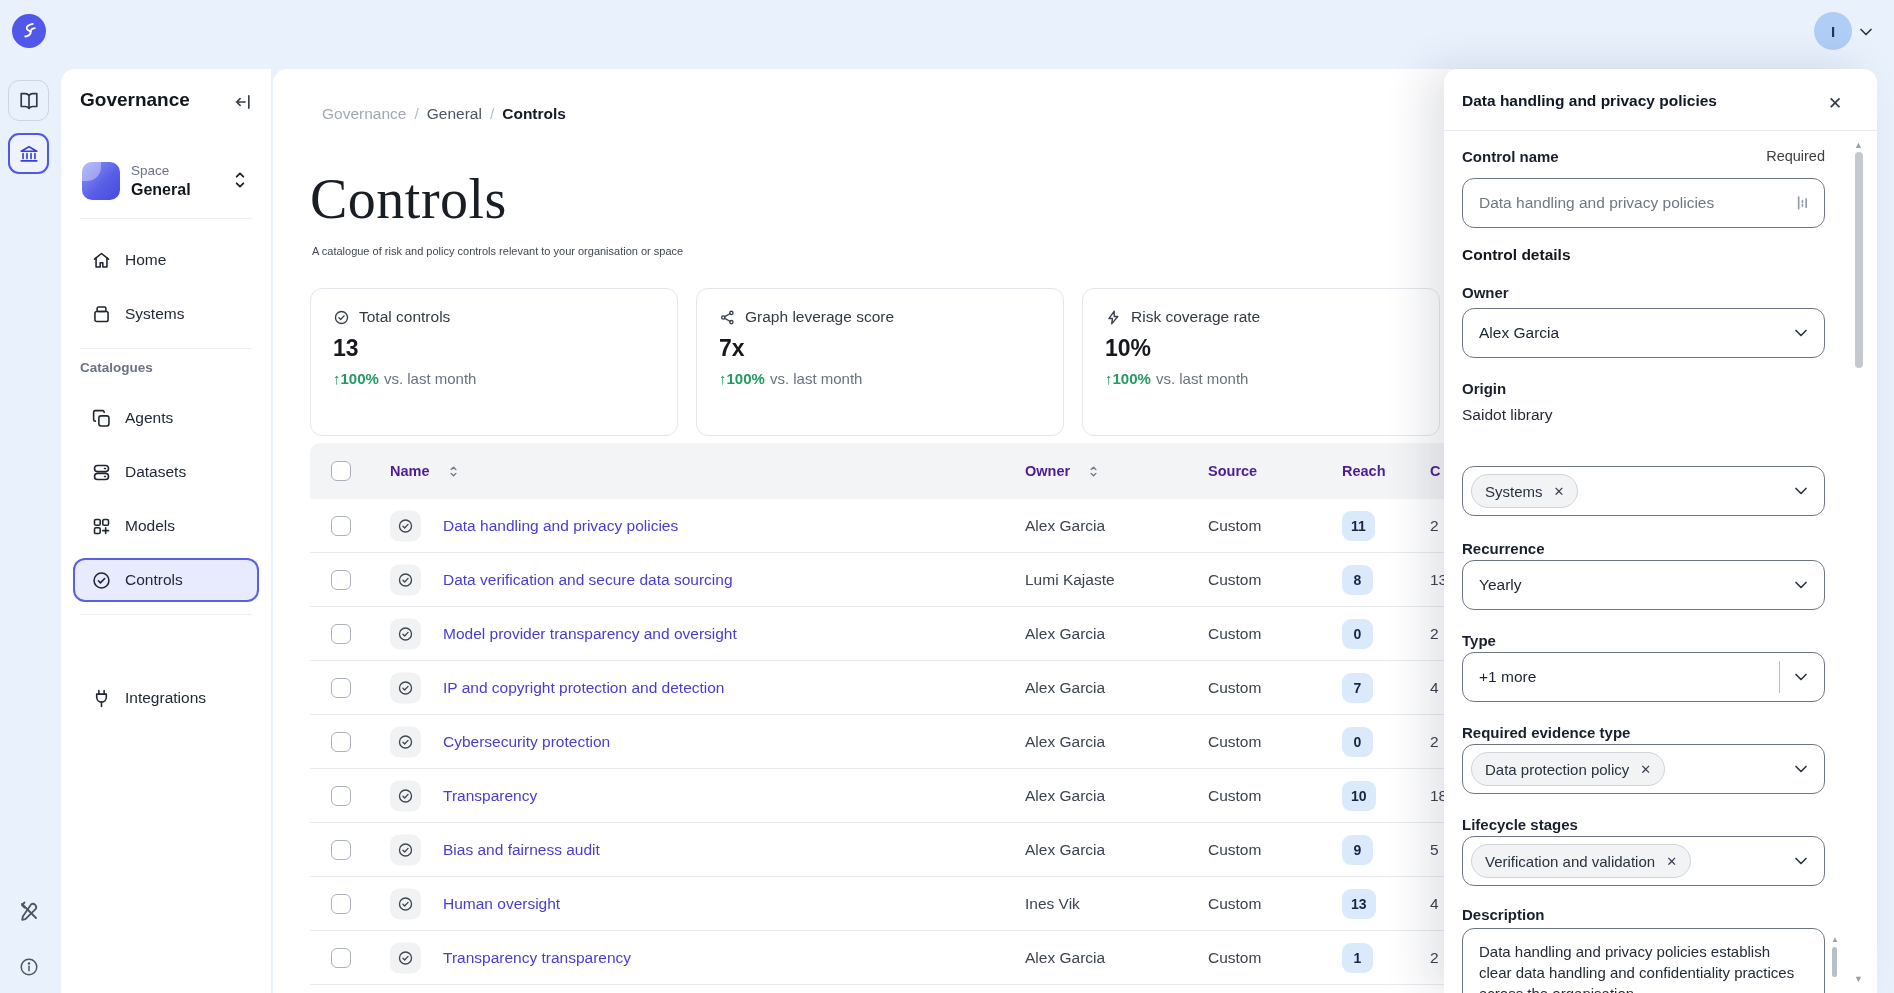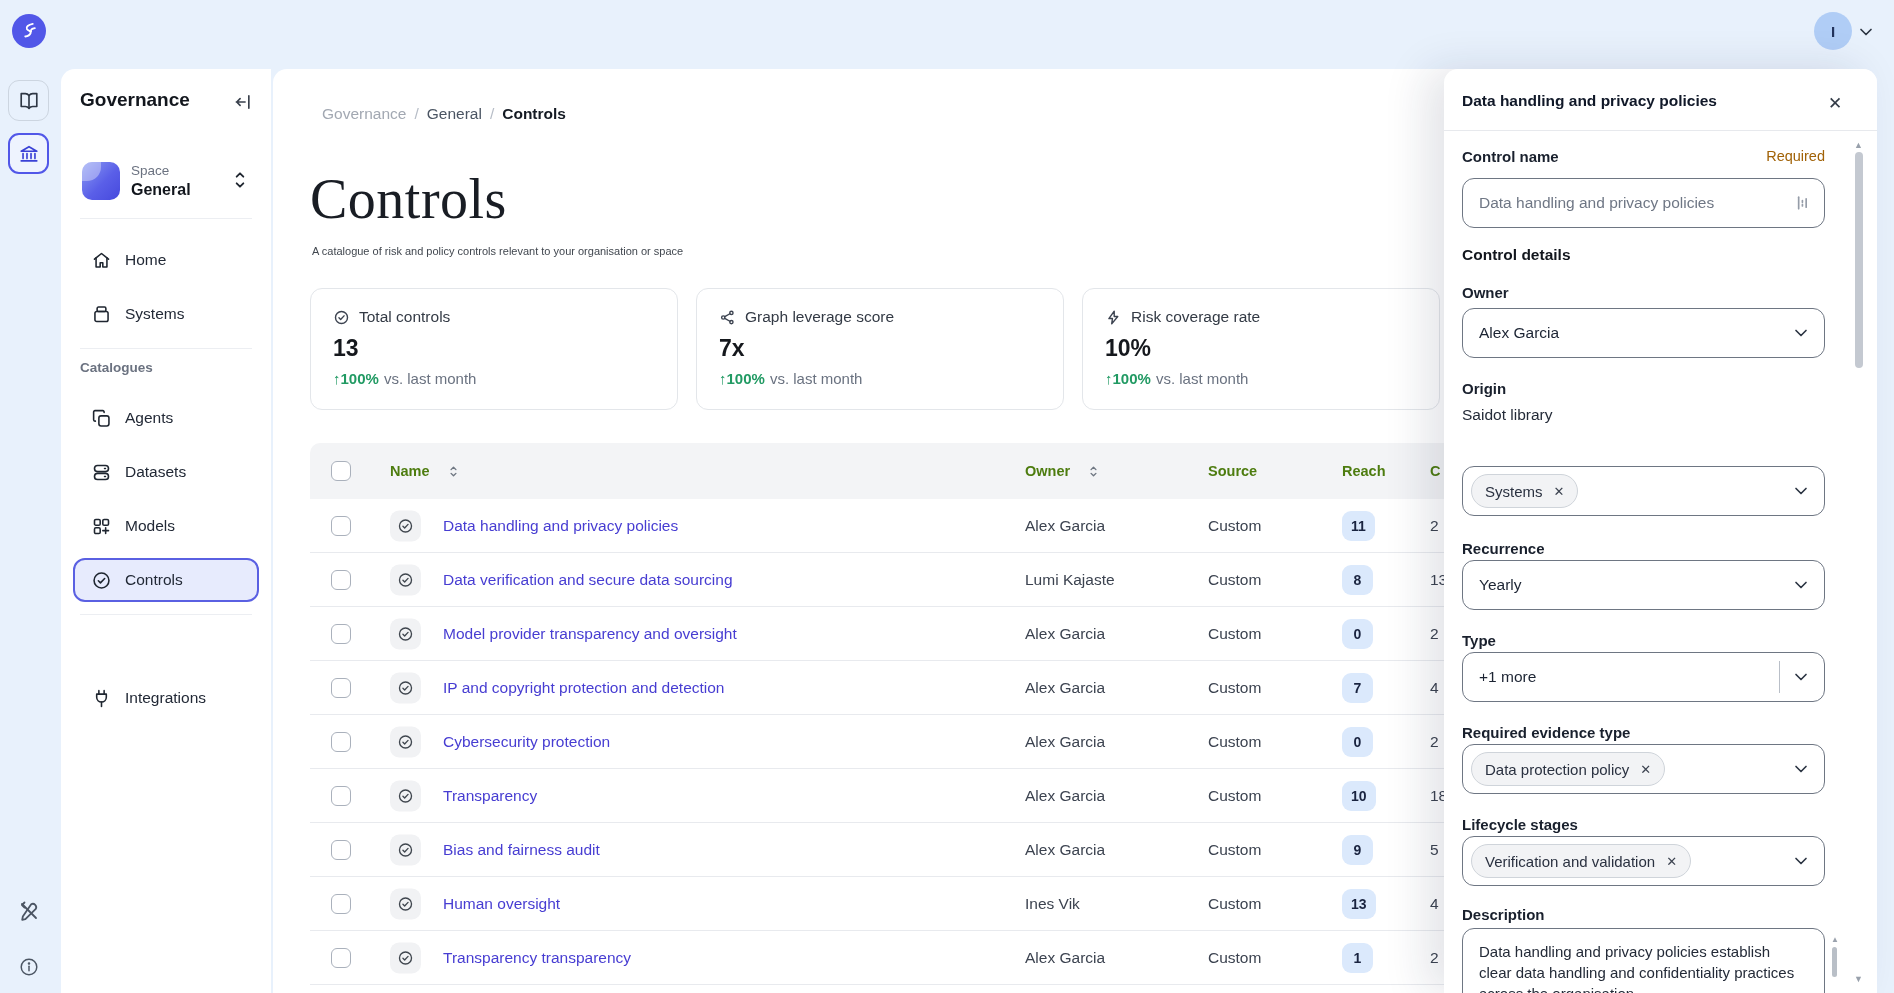--- a/index.html
+++ b/index.html
@@ -38,49 +38,49 @@
 
   
   .crumbs{position:absolute;left:49px;top:36px;font-size:15.5px;display:flex;gap:8px;}
   .crumb-muted{color:#a2a8b2;cursor:pointer;}
   .crumb-mid{color:#4b5563;cursor:pointer;}
   .crumb-cur{color:#141a23;font-weight:bold;}
   .crumb-sep{color:#b7bdc7;}
   .page-title{position:absolute;left:37px;top:98px;font-family:"Liberation Serif",serif;font-size:56px;font-weight:normal;color:#191d24;letter-spacing:.5px;}
   .page-sub{position:absolute;left:39px;top:176px;font-size:11px;color:#41474f;}
 
-  .card{position:absolute;top:219px;height:122px;background:#fff;border:1px solid #e3e6ea;border-radius:12px;padding:19px 22px;}
+  .card{position:absolute;top:219px;height:148px;background:#fff;border:1px solid #e3e6ea;border-radius:12px;padding:19px 22px;}
   .card-label{display:flex;align-items:center;gap:9px;font-size:15.5px;color:#333a45;}
   .card-label svg{color:#3c4350;}
   .card-value{margin-top:9px;font-size:23px;font-weight:bold;color:#15181d;}
   .card-trend{margin-top:8px;font-size:15px;}
   .trend-up{color:#219a63;font-weight:bold;}
   .trend-cap{color:#6a7280;margin-left:5px;}
 
   .table{position:absolute;left:37px;top:374px;width:1560px;}
   .thead{position:relative;height:56px;background:#f3f4f6;border-radius:10px 10px 0 0;}
   .trow{position:relative;height:54px;background:#fff;border-bottom:1px solid #e8eaee;}
   .cell{position:absolute;top:50%;transform:translateY(-50%);white-space:nowrap;}
-  .th{font-size:14.5px;font-weight:bold;color:#4d7c0f;display:flex;align-items:center;gap:17px;}
+  .th{font-size:14.5px;font-weight:bold;color:#4c1d95;display:flex;align-items:center;gap:17px;}
   .sort{color:#6e7682;}
   .cb{position:absolute;left:21px;top:50%;transform:translateY(-50%);width:20px;height:20px;border:1.5px solid #aab1bc;border-radius:6px;background:#fff;cursor:pointer;}
   .row-badge{position:absolute;left:80px;top:50%;transform:translateY(-50%);width:31px;height:31px;border-radius:9px;background:#f1f2f4;display:flex;align-items:center;justify-content:center;color:#40474f;}
   .c-name{left:133px;font-size:15.5px;color:#473dd2;cursor:pointer;}
   .c-owner{left:715px;font-size:15.5px;color:#3c4350;}
   .c-source{left:898px;font-size:15.5px;color:#3c4350;}
   .c-reach{left:1032px;text-decoration:underline;}
   .c-extra{left:1120px;font-size:15.5px;color:#3c4350;}
   .reach-pill{display:inline-flex;align-items:center;justify-content:center;min-width:31px;height:30px;padding:0 9px;border-radius:9px;background:#dbe9fc;color:#1a2440;font-size:14px;font-weight:bold;}
 
   
   .p-title{position:absolute;left:18px;top:23px;width:340px;font-size:15.5px;font-weight:bold;color:#101828;}
   .p-close{position:absolute;left:378px;top:21px;width:26px;height:26px;background:none;border:none;color:#333b47;font-size:17px;cursor:pointer;}
   .p-div{position:absolute;left:0;top:61px;width:100%;height:1px;background:#e7e9ed;}
   .p-label{position:absolute;left:18px;font-size:15px;font-weight:bold;color:#19202d;}
-  .p-hint{position:absolute;right:70px;font-size:14.5px;color:#a16207;}
+  .p-hint{position:absolute;right:70px;font-size:14.5px;color:#404040;}
   .p-sec{position:absolute;left:18px;font-size:15.5px;font-weight:bold;color:#12161d;}
   .p-text{position:absolute;left:18px;font-size:15.5px;color:#242b38;}
   .fld{position:absolute;left:18px;width:363px;height:50px;border:1px solid #6e7683;border-radius:12px;background:#fff;}
   .fld-input{width:100%;height:100%;border:none;outline:none;border-radius:12px;padding:0 44px 0 16px;font-family:"Liberation Sans",sans-serif;font-size:15.5px;color:#6f7785;background:transparent;}
   .sel{display:flex;align-items:center;padding:0 44px 0 16px;font-size:15.5px;color:#1c2433;cursor:pointer;}
   .sel-chip{padding-left:8px;}
   .chev{position:absolute;right:13px;top:50%;transform:translateY(-50%);width:20px;height:20px;color:#2b3442;}
   .fld-icon{position:absolute;right:12px;top:50%;transform:translateY(-50%);width:20px;height:20px;color:#959ca8;}
   .split{position:absolute;right:44px;top:8px;bottom:8px;width:1px;background:#b9bfc8;}
   .chip{display:inline-flex;align-items:center;gap:11px;height:34px;padding:0 13px;border:1px solid #cfd4da;border-radius:17px;background:#f2f3f5;font-size:15px;color:#2a3140;}

